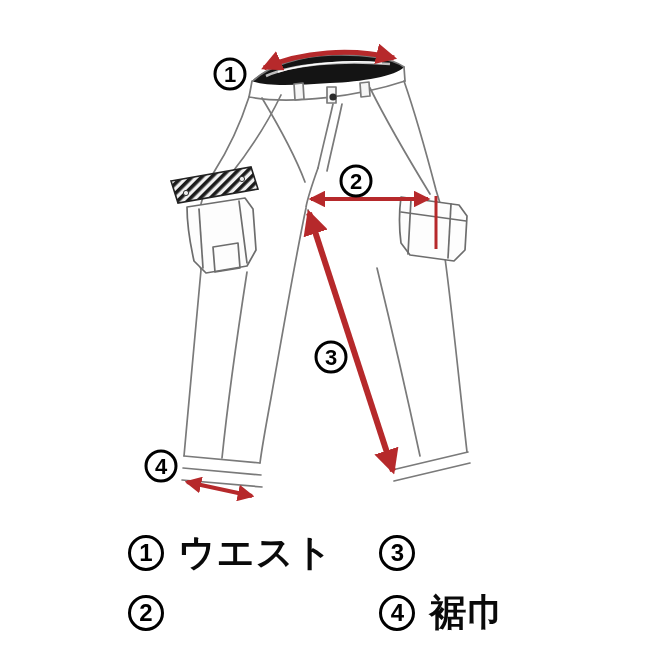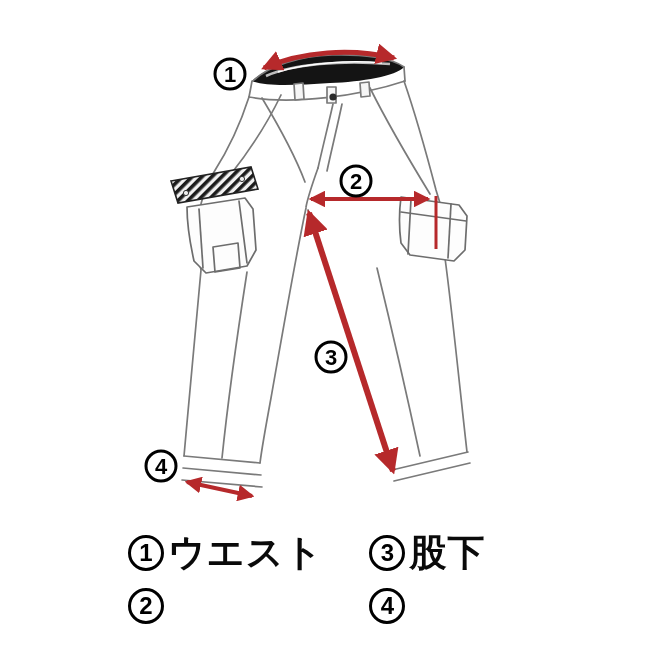--- a/index.html
+++ b/index.html
@@ -18,21 +18,21 @@
     position:absolute;left:128px;top:528px;
     display:grid;grid-template-columns:auto auto;column-gap:46px;row-gap:10px;
   }
   .legend-item{display:flex;align-items:center;}
   .legend-badge{
     width:36px;height:36px;border:3px solid #000;border-radius:50%;background:#fff;
     display:flex;align-items:center;justify-content:center;
     font-size:24px;font-weight:700;color:#000;box-sizing:border-box;flex:0 0 auto;line-height:1;
   }
   .legend-label{
-    margin-left:4px;font-size:37px;font-weight:600;color:#0a0a0a;letter-spacing:1px;white-space:nowrap;
+    margin-left:14px;font-size:37px;font-weight:600;color:#0a0a0a;letter-spacing:1px;white-space:nowrap;
   }
 </style>
 </head>
 <body>
 
 <div class="stage">
 
   <svg class="diagram-svg" width="650" height="650" viewBox="0 0 650 650">
     <defs>
       <pattern id="stripeP" width="7" height="7" patternUnits="userSpaceOnUse" patternTransform="rotate(45)">
@@ -115,23 +115,23 @@
   <div class="num-badge" style="left:331px;top:357px">3</div>
   <div class="num-badge" style="left:161px;top:466px">4</div>
 
   <div class="legend">
     <div class="legend-item">
       <span class="legend-badge">1</span>
       <span class="legend-label">ウエスト</span>
     </div>
     <div class="legend-item">
       <span class="legend-badge">3</span>
-      <span class="legend-label">股下</span>
     </div>
     <div class="legend-item">
       <span class="legend-badge">2</span>
     </div>
     <div class="legend-item">
       <span class="legend-badge">4</span>
+      <span class="legend-label">裾巾</span>
     </div>
   </div>
 
 </div>
 
 </body></html>

